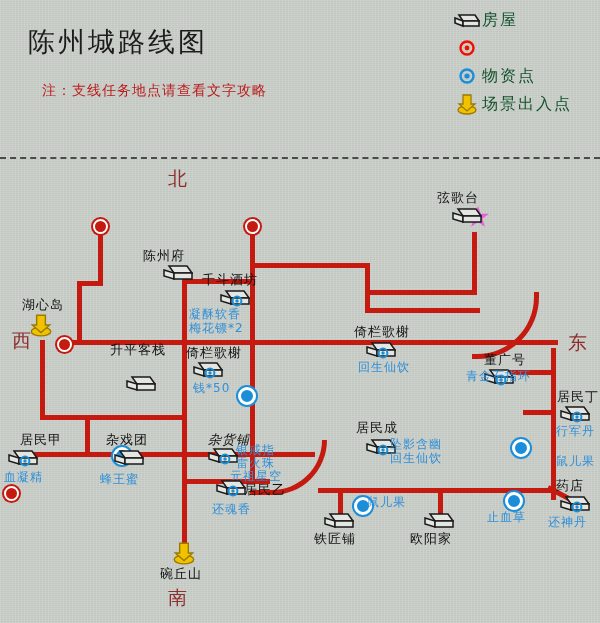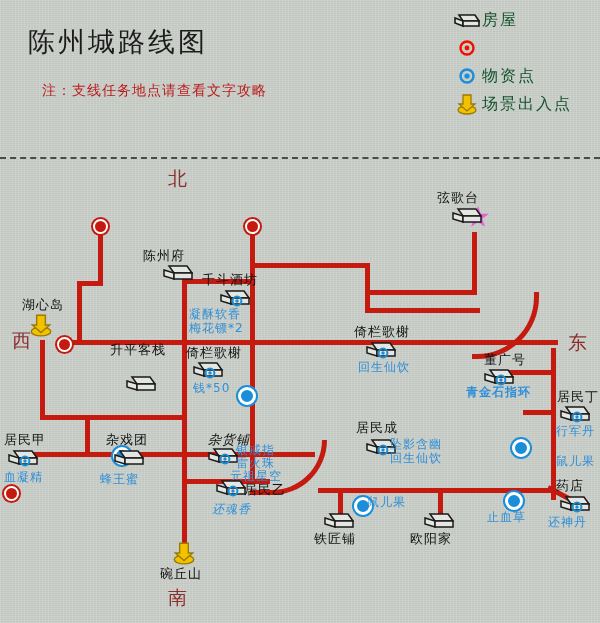--- a/index.html
+++ b/index.html
@@ -244,21 +244,21 @@
   <div class="abs" style="left:126px;top:374px;">
     <svg class="house" viewBox="0 0 30 19">
       <polygon points="6,3 24,3 29,10 11,10" fill="#e3e6e1" stroke="#1a1a1a" stroke-width="1.5"></polygon>
       <polygon points="1,7 11,10 11,16 1,13" fill="#e3e6e1" stroke="#1a1a1a" stroke-width="1.5"></polygon>
       <polygon points="11,10 29,10 29,16 11,16" fill="#e3e6e1" stroke="#1a1a1a" stroke-width="1.5"></polygon>
     </svg>
   </div>
 
   <div class="abs lbl" style="left:22px;top:297px;">湖心岛</div>
 
-  <div class="abs lbl" style="left:4px;top:432px;">居民甲</div>
+  <div class="abs lbl" style="left:20px;top:432px;">居民甲</div>
   <div class="abs" style="left:8px;top:448px;">
     <svg class="house" viewBox="0 0 30 19">
       <polygon points="6,3 24,3 29,10 11,10" fill="#e3e6e1" stroke="#1a1a1a" stroke-width="1.5"></polygon>
       <polygon points="1,7 11,10 11,16 1,13" fill="#e3e6e1" stroke="#1a1a1a" stroke-width="1.5"></polygon>
       <polygon points="11,10 29,10 29,16 11,16" fill="#e3e6e1" stroke="#1a1a1a" stroke-width="1.5"></polygon>
       <circle cx="17" cy="13" r="4.4" fill="none" stroke="#1a8ed8" stroke-width="2"></circle>
       <circle cx="17" cy="13" r="1.7" fill="#1a8ed8"></circle>
     </svg>
   </div>
   <div class="abs item" style="left:4px;top:470px;">血凝精</div>
@@ -290,21 +290,21 @@
   <div class="abs" style="left:216px;top:478px;">
     <svg class="house" viewBox="0 0 30 19">
       <polygon points="6,3 24,3 29,10 11,10" fill="#e3e6e1" stroke="#1a1a1a" stroke-width="1.5"></polygon>
       <polygon points="1,7 11,10 11,16 1,13" fill="#e3e6e1" stroke="#1a1a1a" stroke-width="1.5"></polygon>
       <polygon points="11,10 29,10 29,16 11,16" fill="#e3e6e1" stroke="#1a1a1a" stroke-width="1.5"></polygon>
       <circle cx="17" cy="13" r="4.4" fill="none" stroke="#1a8ed8" stroke-width="2"></circle>
       <circle cx="17" cy="13" r="1.7" fill="#1a8ed8"></circle>
     </svg>
   </div>
   <div class="abs lbl" style="left:244px;top:482px;">居民乙</div>
-  <div class="abs item" style="left:212px;top:502px;font-style:italic;">还魂香</div>
+  <div class="abs item" style="left:212px;top:502px;">还魂香</div>
 
   <div class="abs lbl" style="left:160px;top:566px;">碗丘山</div>
 
   <div class="abs lbl" style="left:354px;top:324px;">倚栏歌榭</div>
   <div class="abs" style="left:366px;top:340px;">
     <svg class="house" viewBox="0 0 30 19">
       <polygon points="6,3 24,3 29,10 11,10" fill="#e3e6e1" stroke="#1a1a1a" stroke-width="1.5"></polygon>
       <polygon points="1,7 11,10 11,16 1,13" fill="#e3e6e1" stroke="#1a1a1a" stroke-width="1.5"></polygon>
       <polygon points="11,10 29,10 29,16 11,16" fill="#e3e6e1" stroke="#1a1a1a" stroke-width="1.5"></polygon>
       <circle cx="17" cy="13" r="4.4" fill="none" stroke="#1a8ed8" stroke-width="2"></circle>
@@ -325,21 +325,21 @@
   <div class="abs lbl" style="left:484px;top:352px;">董广号</div>
   <div class="abs" style="left:484px;top:367px;">
     <svg class="house" viewBox="0 0 30 19">
       <polygon points="6,3 24,3 29,10 11,10" fill="#e3e6e1" stroke="#1a1a1a" stroke-width="1.5"></polygon>
       <polygon points="1,7 11,10 11,16 1,13" fill="#e3e6e1" stroke="#1a1a1a" stroke-width="1.5"></polygon>
       <polygon points="11,10 29,10 29,16 11,16" fill="#e3e6e1" stroke="#1a1a1a" stroke-width="1.5"></polygon>
       <circle cx="17" cy="13" r="4.4" fill="none" stroke="#1a8ed8" stroke-width="2"></circle>
       <circle cx="17" cy="13" r="1.7" fill="#1a8ed8"></circle>
     </svg>
   </div>
-  <div class="abs item" style="left:466px;top:385px;font-weight:bold;">青金石指环</div>
+  <div class="abs item" style="left:466px;top:369px;">青金石指环</div>
 
   <div class="abs lbl" style="left:557px;top:389px;">居民丁</div>
   <div class="abs" style="left:560px;top:404px;">
     <svg class="house" viewBox="0 0 30 19">
       <polygon points="6,3 24,3 29,10 11,10" fill="#e3e6e1" stroke="#1a1a1a" stroke-width="1.5"></polygon>
       <polygon points="1,7 11,10 11,16 1,13" fill="#e3e6e1" stroke="#1a1a1a" stroke-width="1.5"></polygon>
       <polygon points="11,10 29,10 29,16 11,16" fill="#e3e6e1" stroke="#1a1a1a" stroke-width="1.5"></polygon>
       <circle cx="17" cy="13" r="4.4" fill="none" stroke="#1a8ed8" stroke-width="2"></circle>
       <circle cx="17" cy="13" r="1.7" fill="#1a8ed8"></circle>
     </svg>

